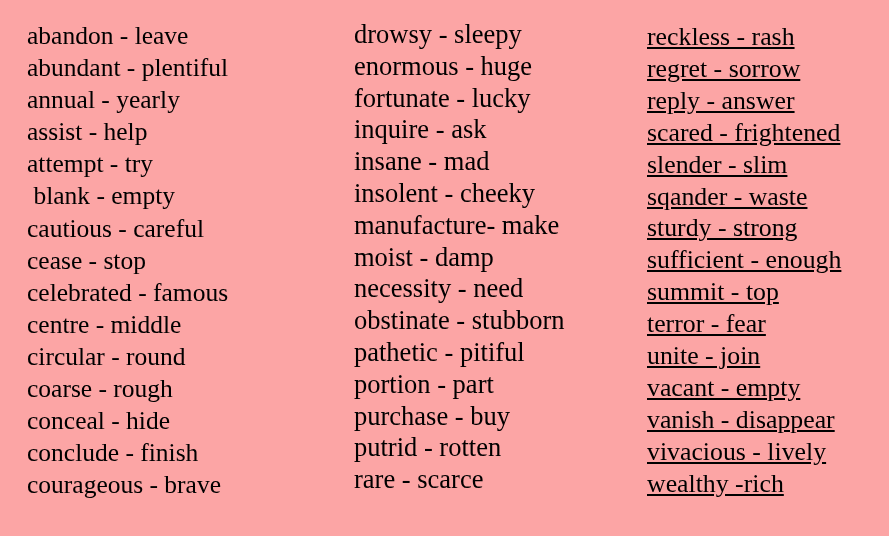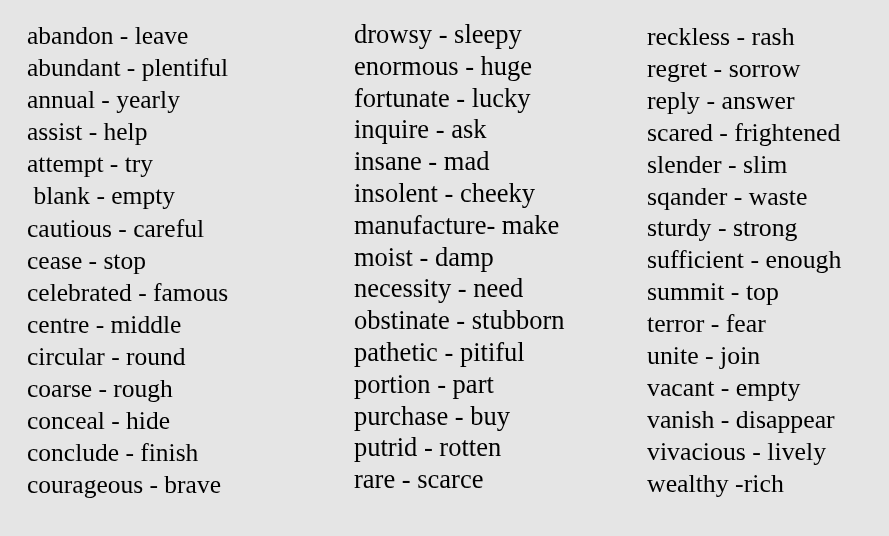--- a/index.html
+++ b/index.html
@@ -13,21 +13,21 @@
     height: 536px;
     overflow: hidden;
     font-family: "Liberation Serif", "DejaVu Serif", serif;
     color: #000000;
     -webkit-font-smoothing: antialiased;
   }
   #word-sheet {
     position: relative;
     width: 889px;
     height: 536px;
-    background: #e5e5e5;
+    background: #fca5a5;
   }
   .word-column {
     position: absolute;
     top: 0;
     list-style: none;
     margin: 0;
     padding: 0;
     white-space: pre;
   }
   .word-entry {
@@ -47,20 +47,21 @@
     top: 19px;
     font-size: 26.5px;
     line-height: 31.8px;
   }
   
   #column-3 {
     left: 647px;
     top: 21px;
     font-size: 25.8px;
     line-height: 31.9px;
+    text-decoration: underline;
   }
 </style>
 </head>
 <body>
 
 <div id="word-sheet">
 
   <ul class="word-column" id="column-1"><li class="word-entry">abandon - leave</li><li class="word-entry">abundant - plentiful</li><li class="word-entry">annual - yearly</li><li class="word-entry">assist - help</li><li class="word-entry">attempt - try</li><li class="word-entry"> blank - empty</li><li class="word-entry">cautious - careful</li><li class="word-entry">cease - stop</li><li class="word-entry">celebrated - famous</li><li class="word-entry">centre - middle</li><li class="word-entry">circular - round</li><li class="word-entry">coarse - rough</li><li class="word-entry">conceal - hide</li><li class="word-entry">conclude - finish</li><li class="word-entry">courageous - brave</li></ul>
 
   <ul class="word-column" id="column-2"><li class="word-entry">drowsy - sleepy</li><li class="word-entry">enormous - huge</li><li class="word-entry">fortunate - lucky</li><li class="word-entry">inquire - ask</li><li class="word-entry">insane - mad</li><li class="word-entry">insolent - cheeky</li><li class="word-entry">manufacture- make</li><li class="word-entry">moist - damp</li><li class="word-entry">necessity - need</li><li class="word-entry">obstinate - stubborn</li><li class="word-entry">pathetic - pitiful</li><li class="word-entry">portion - part</li><li class="word-entry">purchase - buy</li><li class="word-entry">putrid - rotten</li><li class="word-entry">rare - scarce</li></ul>

